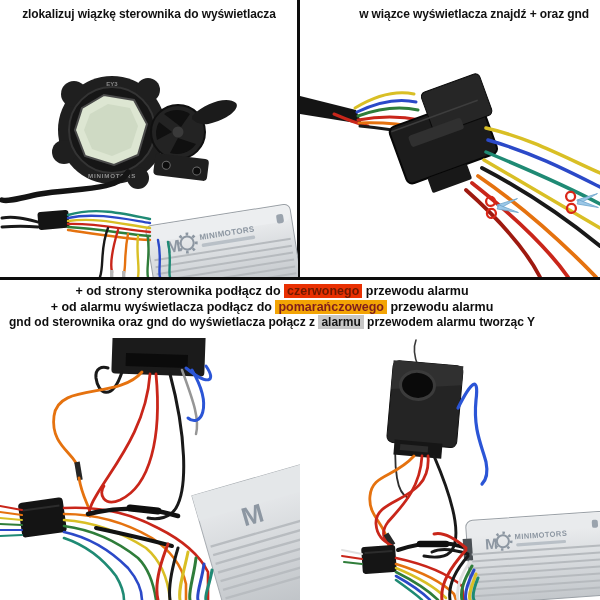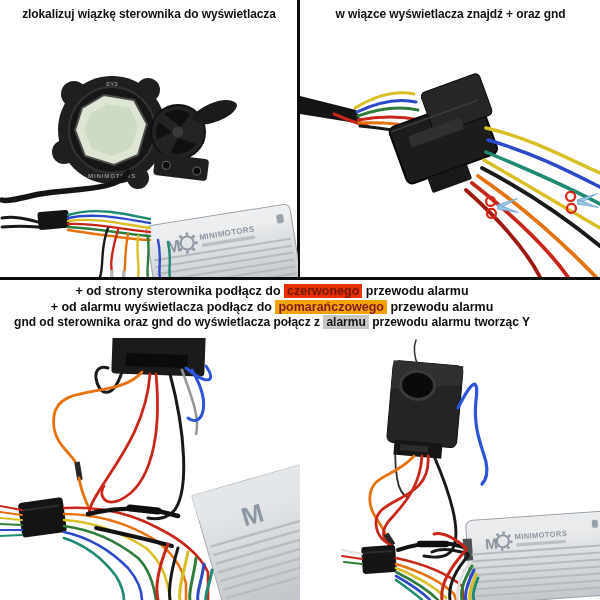--- a/index.html
+++ b/index.html
@@ -5,21 +5,21 @@
   html,body{margin:0;padding:0;}
   body{
     width:600px;height:600px;overflow:hidden;background:#ffffff;
     font-family:"Liberation Sans","DejaVu Sans",sans-serif;position:relative;
   }
   .panel-title{
     position:absolute;top:7px;text-align:center;font-weight:bold;
     font-size:12px;letter-spacing:-0.1px;color:#111;white-space:nowrap;
   }
   #title-tl{left:0;width:298px;}
-  #title-tr{left:301px;width:299px;}
+  #title-tr{left:290px;width:299px;text-align:right;}
   .divider-v{position:absolute;left:297px;top:0;width:3px;height:279px;background:#0c0c0c;}
   .divider-h{position:absolute;left:0;top:277px;width:600px;height:3px;background:#0c0c0c;}
   .photo{position:absolute;display:block;}
   #photo-tl{left:0;top:30px;}
   #photo-tr{left:300px;top:30px;}
   #photo-bl{left:0;top:338px;}
   #photo-br{left:300px;top:338px;}
   .instructions{
     position:absolute;left:0;top:284px;width:544px;text-align:center;color:#0e0e0e;
   }
@@ -169,21 +169,21 @@
     <path d="M0,-2 L21,-7 L2,2 Z" fill="#9cc8e8" stroke="#6fa6cc" stroke-width="0.8"></path>
     <path d="M0,2 L21,7 L2,-2 Z" fill="#9cc8e8" stroke="#6fa6cc" stroke-width="0.8"></path>
     <circle cx="-6" cy="-6" r="4.5" fill="none" stroke="#d92718" stroke-width="2.3"></circle>
     <circle cx="-6" cy="6" r="4.5" fill="none" stroke="#d92718" stroke-width="2.3"></circle>
   </g>
 </svg>
 
 <div class="instructions">
   <div class="instr"><span>+ od strony sterownika podłącz do </span><span class="hl hl-red">czerwonego</span><span> przewodu alarmu</span></div>
   <div class="instr"><span>+ od alarmu wyświetlacza podłącz do </span><span class="hl hl-orange">pomarańczowego</span><span> przewodu alarmu</span></div>
-  <div class="instr l3"><span>gnd od sterownika oraz gnd do wyświetlacza połącz z </span><span class="hl hl-gray">alarmu</span><span> przewodu alarmu tworząc Y</span></div>
+  <div class="instr l3"><span>gnd od sterownika oraz gnd do wyświetlacza połącz z </span><span class="hl hl-gray">alarmu</span><span> przewodem alarmu tworząc Y</span></div>
 </div>
 
 <svg id="photo-bl" class="photo" width="300" height="262" viewBox="0 0 300 262">
   <defs>
     <linearGradient id="gradB" x1="0" y1="0" x2="0" y2="1">
       <stop offset="0" stop-color="#eceef0"></stop>
         <stop offset="1" stop-color="#c0c4c8"></stop>
     </linearGradient>
   </defs>
   <g transform="rotate(2 158 16)">

